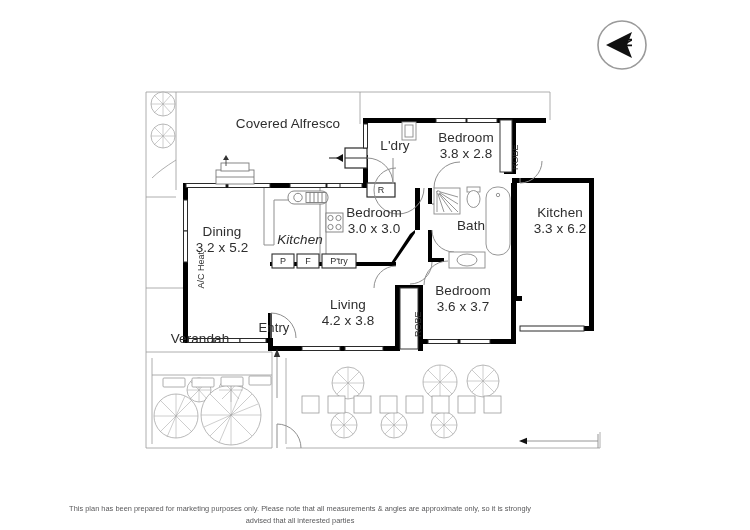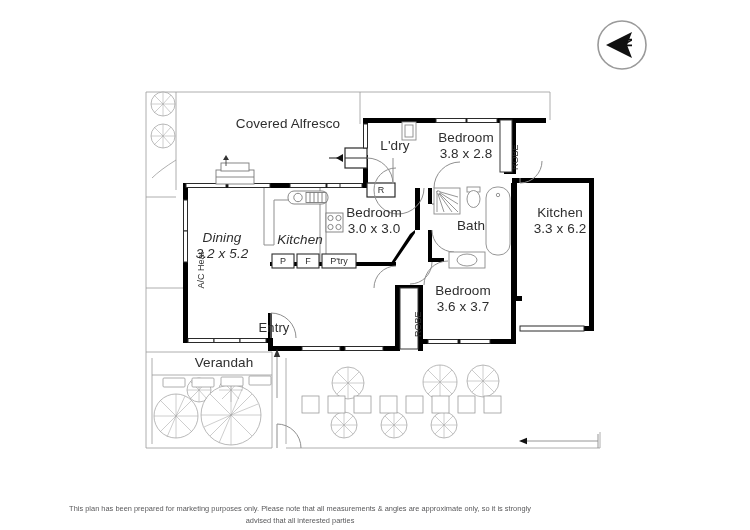--- a/index.html
+++ b/index.html
@@ -569,36 +569,40 @@
   </div>
 
   <div class="room-label" style="left:471px; top:226px; transform:translate(-50%,-50%);">
     <div class="room-name">Bath</div>
   </div>
 
   <div class="room-label" style="left:300px; top:240px; transform:translate(-50%,-50%);font-style:italic;">
     <div class="room-name">Kitchen</div>
   </div>
 
-  <div class="room-label" style="left:222px; top:246px; transform:translate(-50%,-50%);font-style:italic;">
+  <div class="room-label" style="left:222px; top:240px; transform:translate(-50%,-50%);">
     <div class="room-name">Dining</div>
     <div class="room-dims">3.2 x 5.2</div>
   </div>
 
   <div class="room-label" style="left:463px; top:299px; transform:translate(-50%,-50%);">
     <div class="room-name">Bedroom</div>
     <div class="room-dims">3.6 x 3.7</div>
   </div>
 
+  <div class="room-label" style="left:348px; top:313px; transform:translate(-50%,-50%);">
+    <div class="room-name">Living</div>
+    <div class="room-dims">4.2 x 3.8</div>
+  </div>
 
   <div class="room-label" style="left:274px; top:328px; transform:translate(-50%,-50%);">
     <div class="room-name lbl-small">Entry</div>
   </div>
 
-  <div class="room-label" style="left:224px; top:339px; transform:translate(-50%,-50%);margin-top:24px;">
+  <div class="room-label" style="left:200px; top:339px; transform:translate(-50%,-50%);">
     <div class="room-name">Verandah</div>
   </div>
 
   <div class="vert-label lbl-tiny" style="left:196px; top:252px; transform:rotate(-90deg) translate(-100%,0); transform-origin:left top;">A/C Heat</div>
 
   <div class="vert-label lbl-tiny" style="left:510px; top:170px; transform:rotate(-90deg); transform-origin:left top;">ROBE</div>
 
   <div class="vert-label lbl-tiny" style="left:413px; top:337px; transform:rotate(-90deg); transform-origin:left top;">ROBE</div>
 
   <div class="room-label lbl-tiny" style="left:381px; top:190px; transform:translate(-50%,-50%);">R</div>

